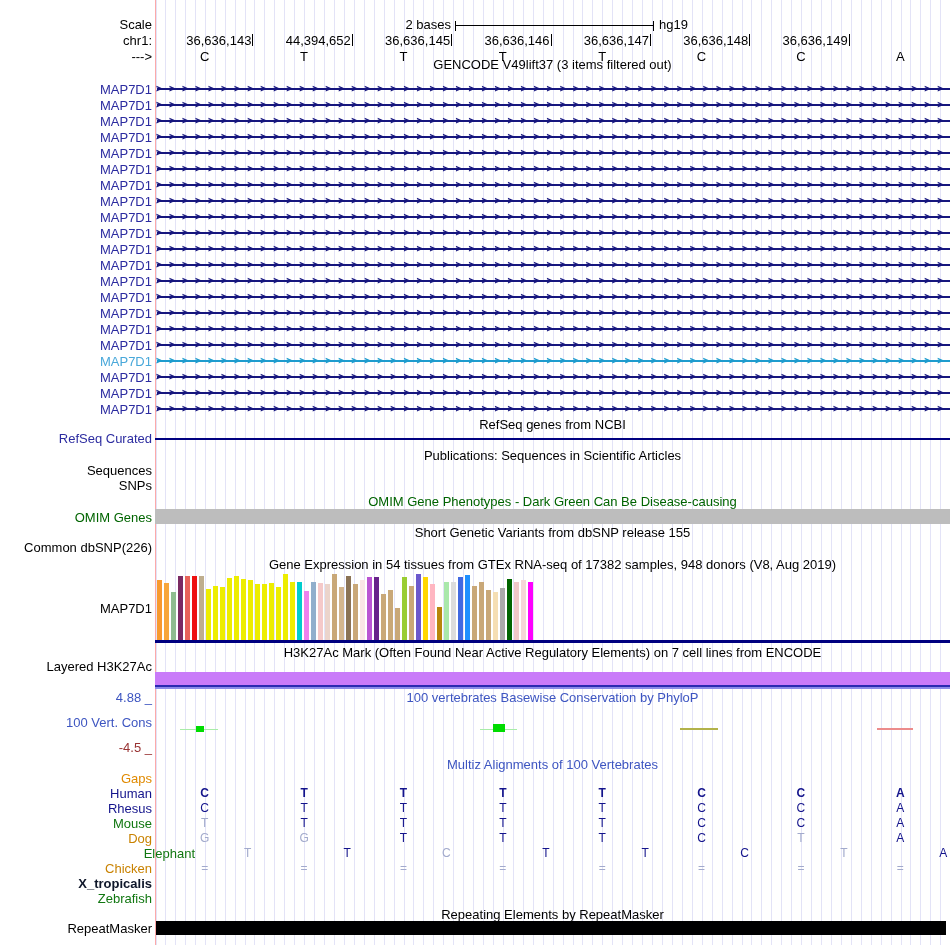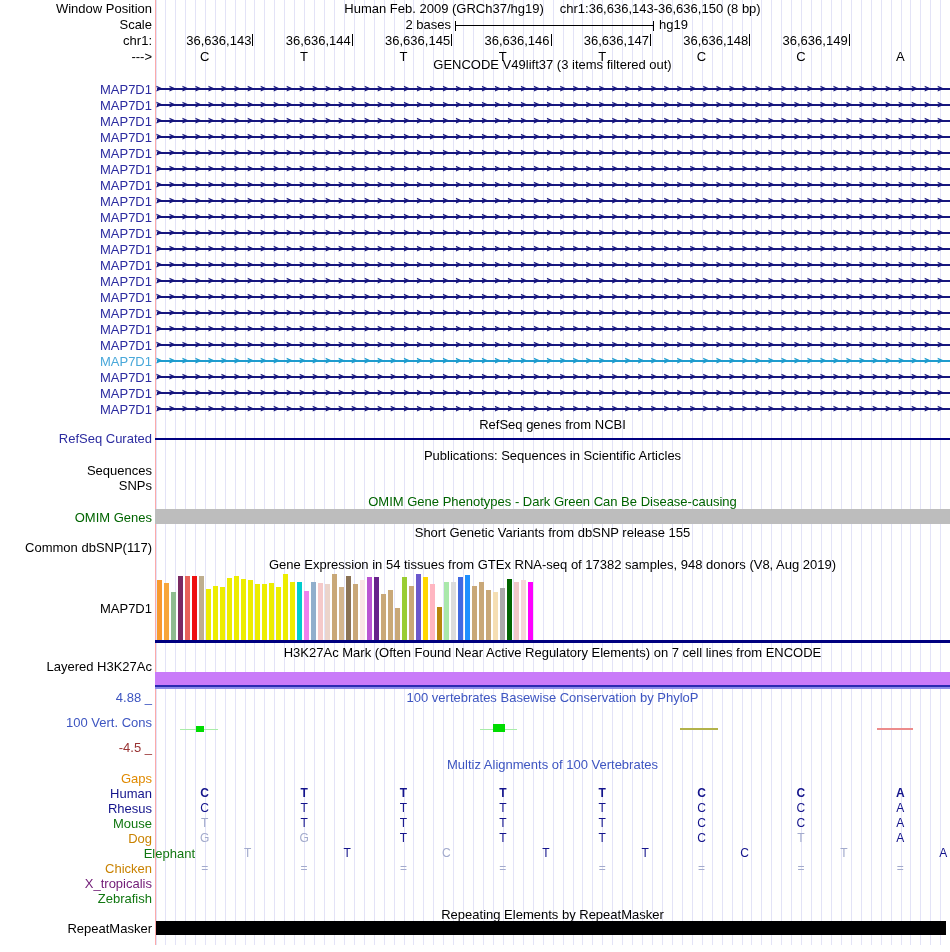--- a/index.html
+++ b/index.html
@@ -56,40 +56,33 @@
   .sp-cell{text-align:center;font-size:12px;color:#14148C;line-height:15px;}
   .sp-row.bold .sp-cell{font-weight:bold;}
   .sp-cell.dim{color:#A2AACC;font-weight:normal;}
 </style>
 </head>
 <body>
 
 <div id="page">
   <div id="track-bg"></div>
 
-  <div class="row" style="top:1px;">
-    <span class="llabel">Window Position</span>
-    <div class="ctitle" id="hdr-center">
-      <span>Human Feb. 2009 (GRCh37/hg19)</span>
-      <span>chr1:36,636,143-36,636,150 (8 bp)</span>
-    </div>
-  </div>
 
   <div class="row" style="top:17px;">
     <span class="llabel">Scale</span>
     <span style="position:absolute;right:499px;top:0;">2 bases</span>
     <div id="scale-bar"></div>
     <span style="position:absolute;left:659px;top:0;">hg19</span>
   </div>
 
   <div class="row" id="row-pos" style="top:33px;">
     <span class="llabel">chr1:</span>
   <span class="pos-label" style="right: 698.625px;">36,636,143</span>
       <div class="pos-tick" style="left: 252.375px;"></div>
-      <span class="pos-label" style="right: 599.25px;">36,636,144</span>
+      <span class="pos-label" style="right: 599.25px;">44,394,652</span>
       <div class="pos-tick" style="left: 351.75px;"></div>
       <span class="pos-label" style="right: 499.875px;">36,636,145</span>
       <div class="pos-tick" style="left: 451.125px;"></div>
       <span class="pos-label" style="right: 400.5px;">36,636,146</span>
       <div class="pos-tick" style="left: 550.5px;"></div>
       <span class="pos-label" style="right: 301.125px;">36,636,147</span>
       <div class="pos-tick" style="left: 649.875px;"></div>
       <span class="pos-label" style="right: 201.75px;">36,636,148</span>
       <div class="pos-tick" style="left: 749.25px;"></div>
       <span class="pos-label" style="right: 102.375px;">36,636,149</span>
@@ -137,21 +130,21 @@
   </div>
   <div class="hline" id="omim-bar"></div>
   <div class="row" style="top:510px;">
     <span class="llabel green">OMIM Genes</span>
   </div>
 
   <div class="row" style="top:525px;">
     <div class="ctitle">Short Genetic Variants from dbSNP release 155</div>
   </div>
   <div class="row" style="top:540px;">
-    <span class="llabel">Common dbSNP(117)</span>
+    <span class="llabel">Common dbSNP(226)</span>
   </div>
 
   <div class="row" style="top:557px;">
     <div class="ctitle">Gene Expression in 54 tissues from GTEx RNA-seq of 17382 samples, 948 donors (V8, Aug 2019)</div>
   </div>
   <div class="row" style="top:601px;">
     <span class="llabel">MAP7D1</span>
   </div>
   <div id="gtex-bars">
       <div class="gtex-bar" style="height: 90%; background: rgb(248, 153, 47);"></div>
@@ -474,20 +467,20 @@
         <span class="sp-cell dim">=</span>
         <span class="sp-cell dim">=</span>
         <span class="sp-cell dim">=</span>
         <span class="sp-cell dim">=</span>
         <span class="sp-cell dim">=</span>
         <span class="sp-cell dim">=</span>
         <span class="sp-cell dim">=</span>
       </div>
     </div>
     <div class="sp-row" style="top: 876px;">
-      <span class="sp-label" style="color: #701a75;">X_tropicalis</span>
+      <span class="sp-label" style="color: #0f172a; font-weight: bold;">X_tropicalis</span>
       <div class="sp-grid"></div>
     </div>
     <div class="sp-row" style="top: 891px;">
       <span class="sp-label" style="color: rgb(17, 119, 17);">Zebrafish</span>
       <div class="sp-grid"></div>
     </div>
   </div>
 
 </body></html>

